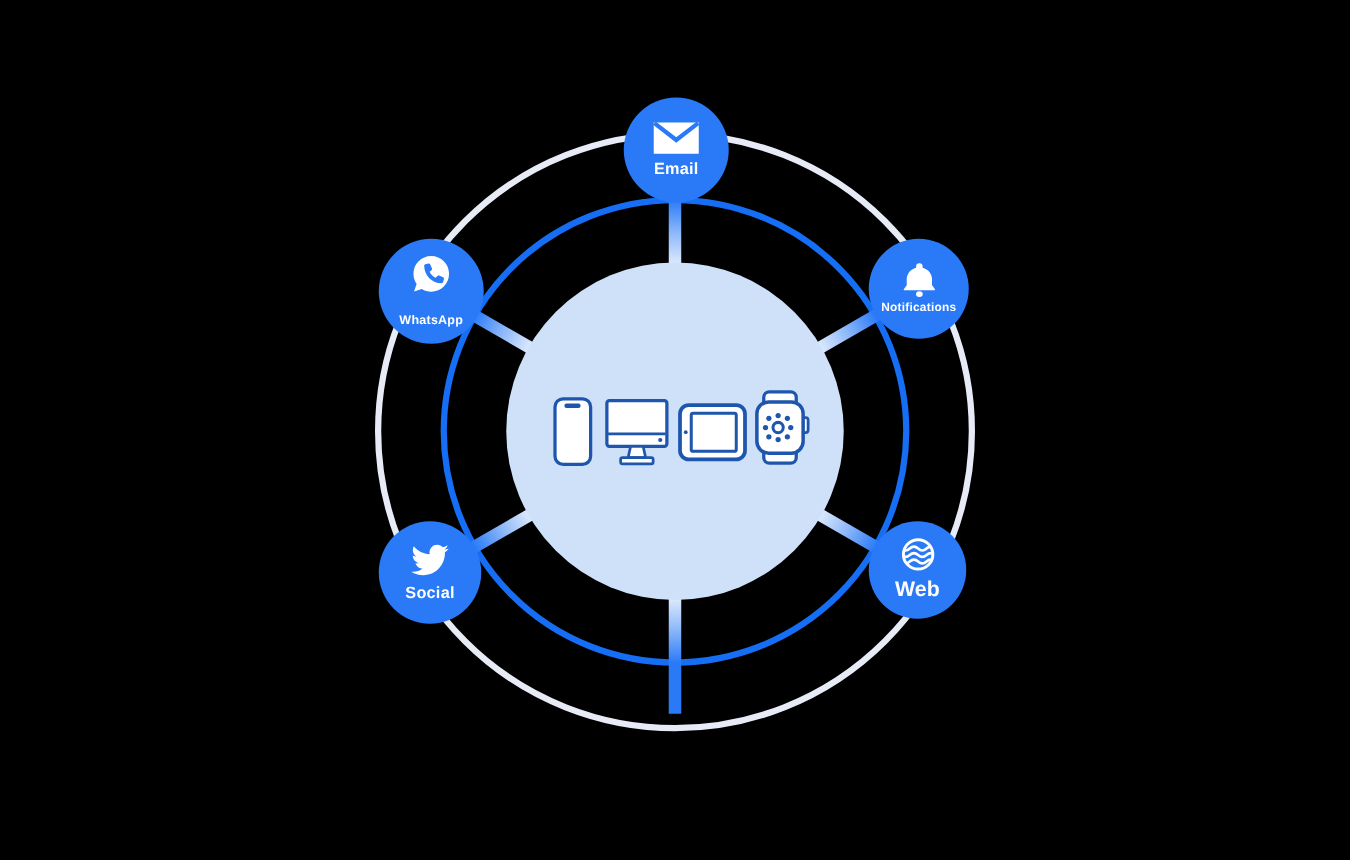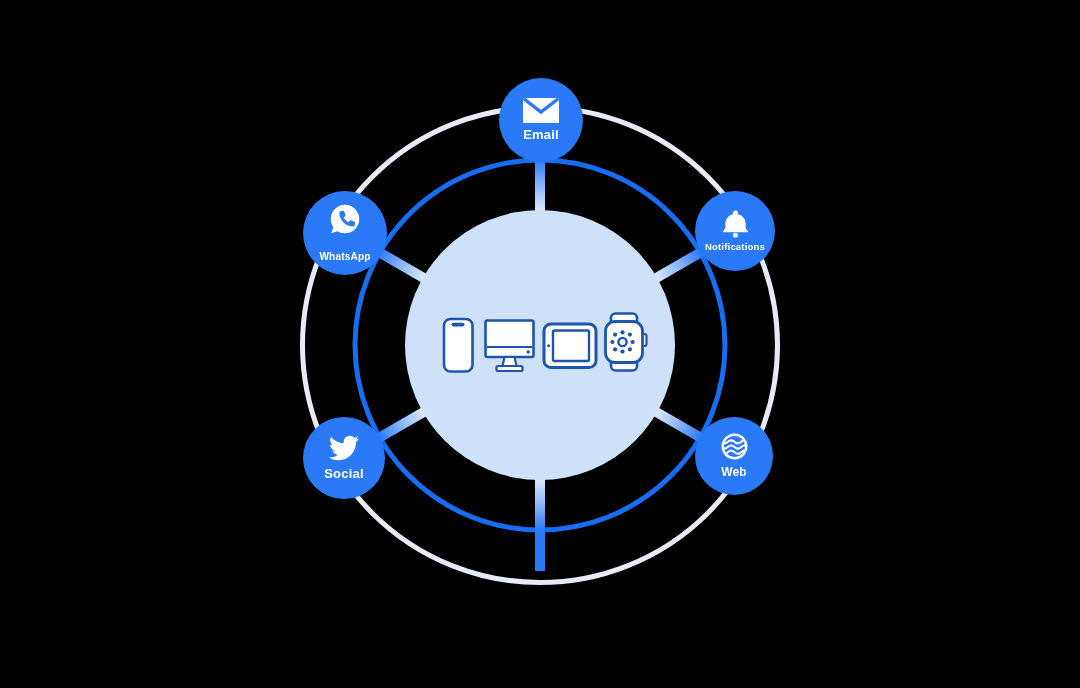--- a/index.html
+++ b/index.html
@@ -19,21 +19,21 @@
     margin-top:3px;font-size:13px;font-weight:600;letter-spacing:.2px;
     white-space:nowrap;color:#fff;
   }
   .node--email{left:499px;top:78px;width:84px;height:84px;}
   .node--notifications{left:695px;top:191px;width:80px;height:80px;}
   .node--web{left:695px;top:417px;width:78px;height:78px;}
   .node--sms{left:499px;top:530px;width:84px;height:84px;}
   .node--social{left:303px;top:417px;}
   .node--whatsapp{left:303px;top:191px;width:84px;height:84px;}
   .node--notifications .label{font-size:9.5px;margin-top:2px;}
-  .node--web .label{font-size:12px;}
+  .node--web .label{font-size:17px;}
   .node--whatsapp .label{font-size:10px;margin-top:15px;}
 </style>
 </head>
 <body>
 
 <div class="stage">
 
   <svg class="diagram-svg" width="1080" height="688" viewBox="0 0 1080 688">
     <defs>
       <radialGradient id="spokeGrad" gradientUnits="userSpaceOnUse" cx="540" cy="345" r="226">

